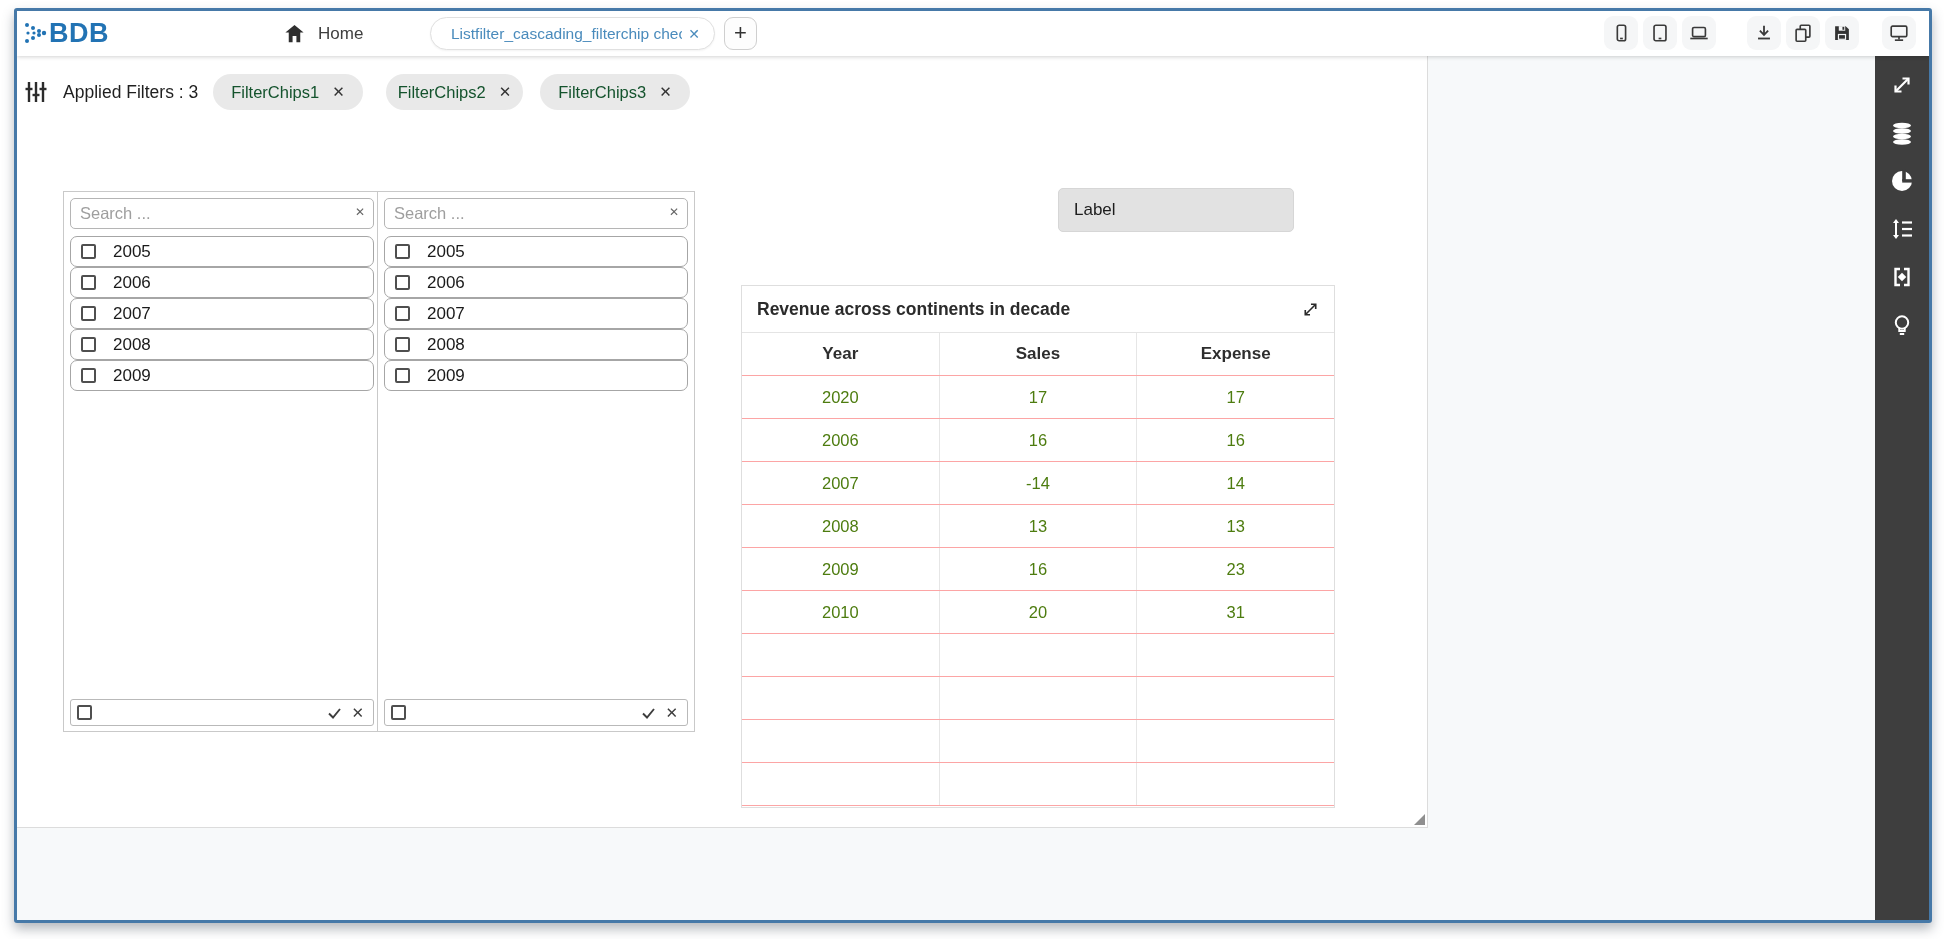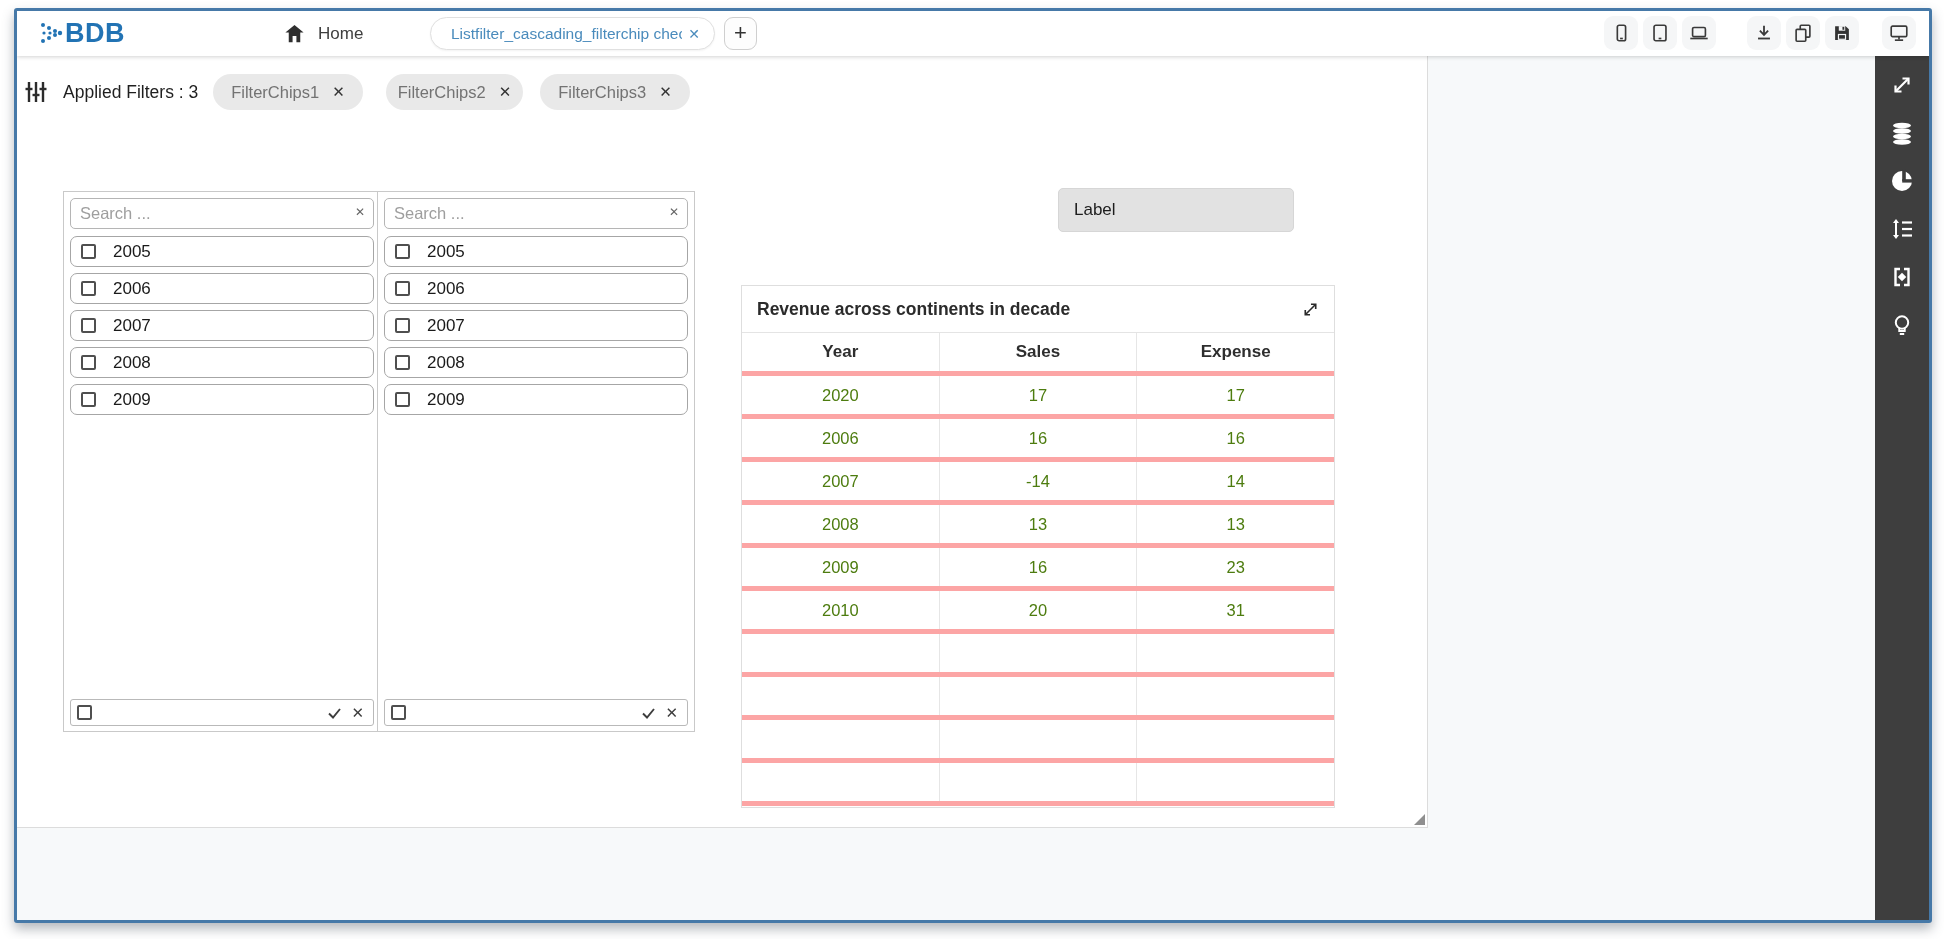--- a/index.html
+++ b/index.html
@@ -4,21 +4,21 @@
 <style>
   * { margin:0; padding:0; box-sizing:border-box; }
   html,body { width:1944px; height:939px; background:#ffffff; overflow:hidden;
     font-family:"Liberation Sans", sans-serif; color:#222; }
   .window { position:absolute; left:14px; top:8px; width:1918px; height:915px;
     border:3px solid #4679a8; border-radius:3px; background:#f7f9fa; overflow:hidden;
     box-shadow:0 6px 12px rgba(90,100,110,.45); }
   
   .topbar { position:absolute; left:0; top:0; width:1912px; height:45px; background:#fff;
     box-shadow:0 1px 4px rgba(0,0,0,.18); z-index:5; }
-  .logo { position:absolute; left:22px; top:6px; display:flex; align-items:center;justify-content:center; }
+  .logo { position:absolute; left:6px; top:6px; display:flex; align-items:center;justify-content:center; }
   .logo-text { font-size:27px; font-weight:800; color:#2273b4; letter-spacing:.5px; }
   .home-ico { position:absolute; left:266px; top:11px; }
   .home-label { position:absolute; left:301px; top:0; line-height:45px; font-size:17px; color:#3f3f3f; }
   .tab { position:absolute; left:413px; top:6px; width:285px; height:33px; background:#fff;
     border:1px solid #e0e0e0; border-radius:17px; display:flex; align-items:center;
     box-shadow:0 1px 2px rgba(0,0,0,.05); }
   .tab-label { flex:1; padding-left:20px; font-size:15.5px; color:#4a8bbc; white-space:nowrap; overflow:hidden; }
   .tab-close { padding:0 14px 0 6px; font-size:14px; color:#4a8bbc; cursor:pointer; }
   .add-tab { position:absolute; left:707px; top:6px; width:33px; height:33px; border:1px solid #cfcfcf;
     border-radius:9px; background:#fdfdfd; font-size:22px; color:#333; text-align:center; line-height:30px; cursor:pointer; }
@@ -33,53 +33,53 @@
     border-right:1px solid #dcdcdc; border-bottom:1px solid #dcdcdc; }
   .sidebar { width:54px; height:864px; background:#3e3e3e; display:flex; flex-direction:column;
     align-items:center; padding-top:17px; gap:24px; }
   .sb-btn { width:24px; height:24px; display:flex; align-items:center; justify-content:center; cursor:pointer; }
   
   .filter-row { position:absolute; left:0; top:18px; height:36px; width:100%; }
   .filter-ico { position:absolute; left:6px; top:5px; }
   .filters-label { position:absolute; left:46px; line-height:36px; font-size:17.5px; color:#1f1f1f; }
   .chip { position:absolute; top:0; height:36px; background:#e9e9e9; border-radius:18px;
     display:flex; align-items:center; justify-content:center; gap:13px; cursor:pointer; }
-  .chip-label { font-size:16.5px; color:#737373; }
+  .chip-label { font-size:16.5px; color:#14532d; }
   .chip-x { font-size:15px; color:#333; }
   .chip1 { left:196px; width:150px; } .chip2 { left:369px; width:137px; } .chip3 { left:523px; width:150px; }
   
   .panel { position:absolute; top:135px; width:318px; height:541px; border:1px solid #c9c9c9;
     background:#fff; padding:6px; }
   .panel.p1 { left:46px; } .panel.p2 { left:360px; }
   .search-wrap { position:relative; height:31px; margin-bottom:7px; }
   .search-wrap input { width:100%; height:31px; border:1px solid #b5b5b5; border-radius:5px;
     padding:0 24px 0 9px; font-size:16.5px; color:#333; font-family:"Liberation Sans",sans-serif; outline:none; }
   .search-wrap input::placeholder { color:#9e9e9e; }
   .search-x { position:absolute; right:9px; top:7px; font-size:12px; color:#666; cursor:pointer; }
-  .option { height:31px; border:1px solid #a6a6a6; border-radius:7px; margin-bottom:6px;
+  .option { height:31px; border:1px solid #a6a6a6; border-radius:7px; 
     display:flex; align-items:center; cursor:pointer; background:#fff; }
   .cbx { width:15px; height:15px; border:2px solid #4f4f4f; border-radius:2px; background:#fff; flex:0 0 15px; }
   .option .cbx { margin-left:10px; }
   .option-label { margin-left:17px; font-size:17px; color:#1a1a1a; }
   .panel-footer { position:absolute; left:6px; right:6px; bottom:5px; height:27px;
     border:1px solid #b9b9b9; border-radius:3px; display:flex; align-items:center; background:#fff; }
   .panel-footer .cbx { margin-left:6px; }
   .pf-spacer { flex:1; }
   .pf-x { font-size:15px; color:#3d3d3d; padding:0 9px 0 8px; cursor:pointer; }
   
   .label-box { position:absolute; left:1041px; top:132px; width:236px; height:44px; background:#e2e2e2;
     border:1px solid #d6d6d6; border-radius:5px; display:flex; align-items:center; padding-left:15px;
     font-size:17px; color:#1d1d1d; }
   
   .table-card { position:absolute; left:724px; top:229px; width:594px; height:523px;
     border:1px solid #dedede; background:#fff; overflow:hidden; }
   .card-head { height:47px; display:flex; align-items:center; border-bottom:1px solid #e4e4e4; }
   .card-title { flex:1; padding-left:15px; font-size:17.5px; font-weight:bold; color:#2b2b2b; }
   .card-expand { padding-right:14px; cursor:pointer; display:flex; }
-  .t-row { display:flex; height:43px; border-bottom:5px solid #fca5a5;text-align:right; }
+  .t-row { display:flex; height:43px; border-bottom:1px solid #fca5a5;text-align:right; }
   .t-cell { flex:1; display:flex; align-items:center; justify-content:center; font-size:16.5px;
     color:#4d7c0f; border-right:1px solid #e6e6e6; }
   .t-cell:last-child { border-right:none; }
   .t-header .t-cell { font-weight:bold; font-size:17px; color:#2e2e2e; }
   
   .resize-handle { position:absolute; right:2px; bottom:2px; width:0; height:0;
     border-left:11px solid transparent; border-bottom:11px solid #8f8f8f; cursor:nwse-resize; }
   svg { display:block; }
 </style>
 </head>

